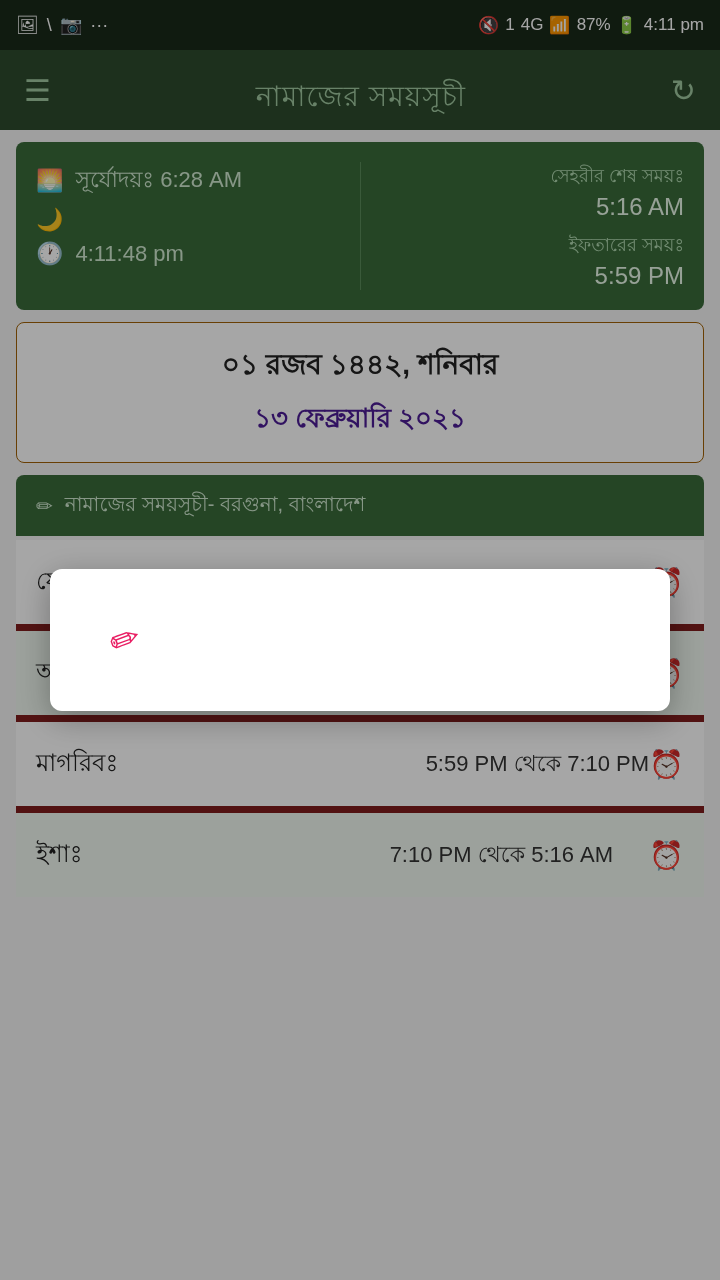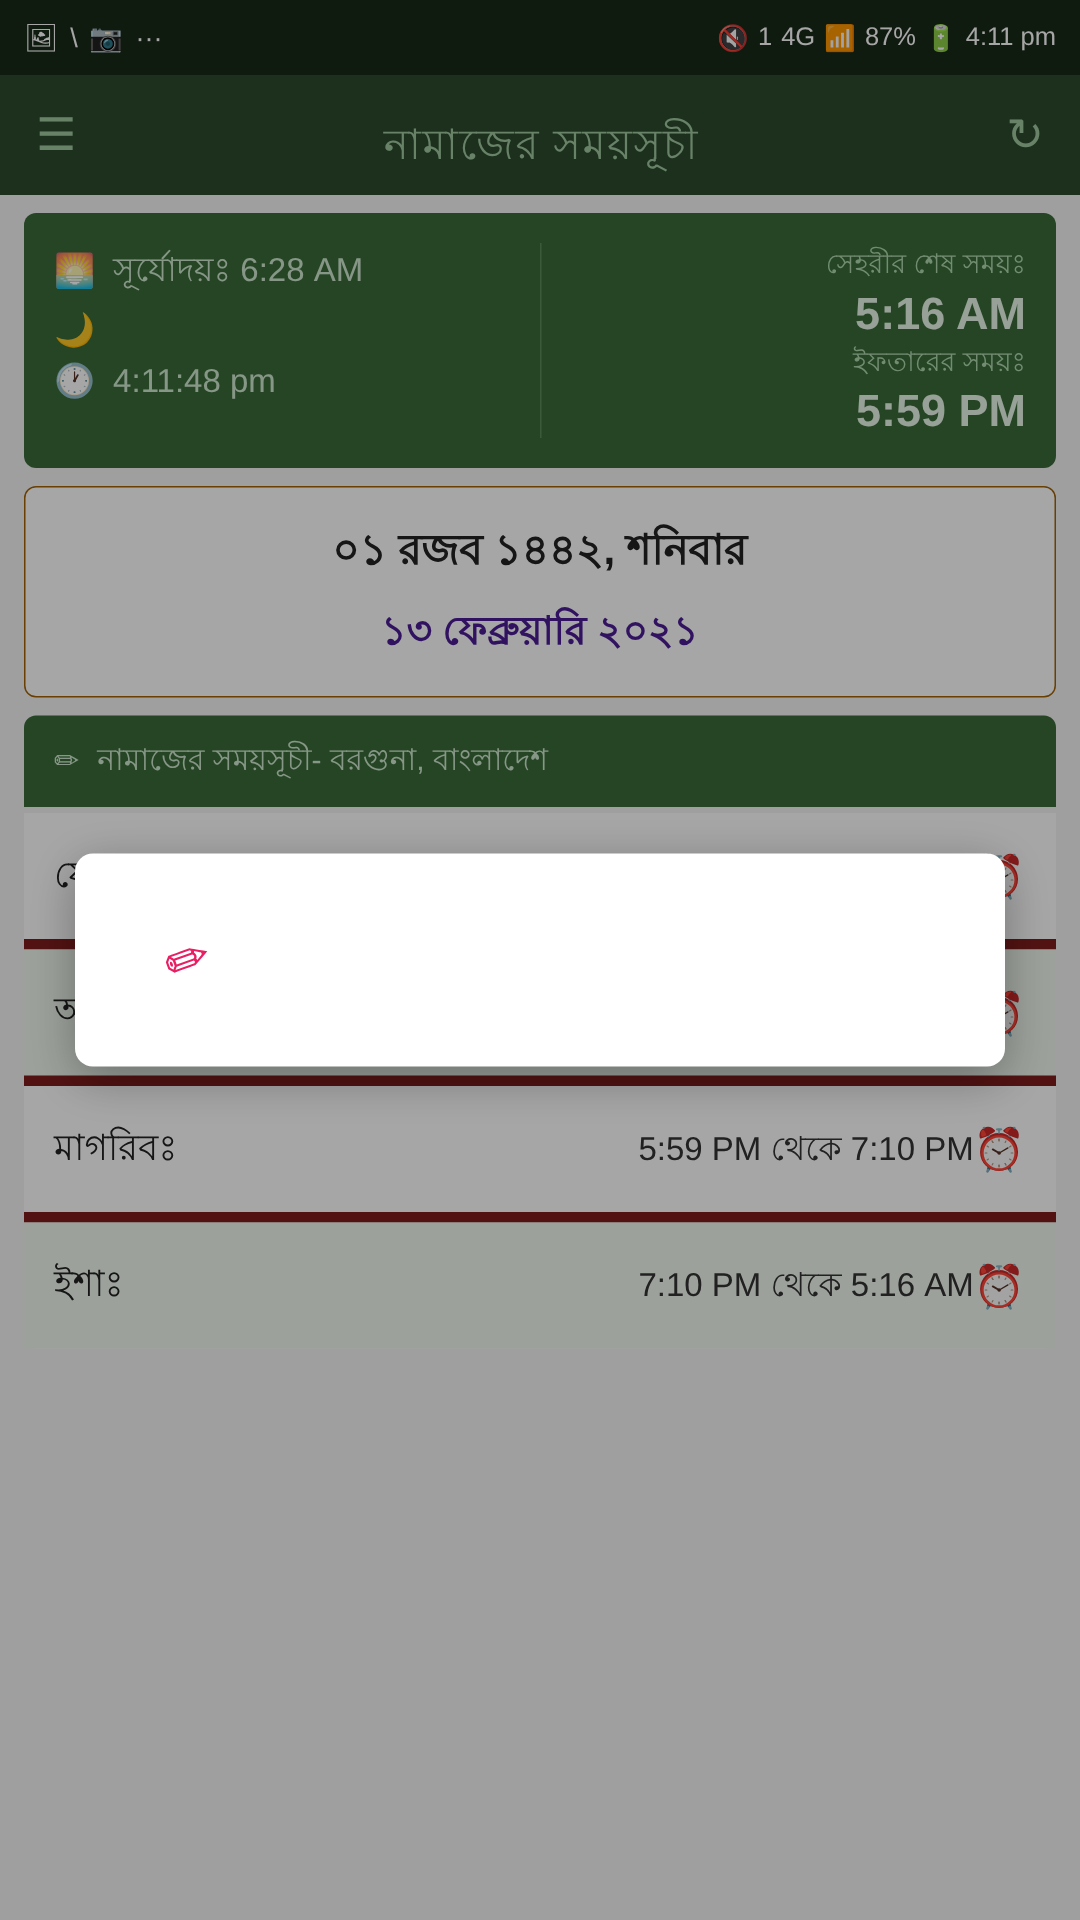--- a/index.html
+++ b/index.html
@@ -85,34 +85,35 @@
     .info-right {
       flex: 1;
       display: flex;
       flex-direction: column;
       align-items: flex-end;
       justify-content: center;
       padding-left: 20px;
       color: #d0e8d0;
       font-size: 20px;
       text-align: right;
+      gap: 10px;
     }
     .info-right-block {
       display: flex;
       flex-direction: column;
       align-items: flex-end;
     }
     .info-label {
       color: #b0d8b0;
       font-size: 18px;
     }
     .info-time {
       color: #e8f8e8;
-      font-size: 30px;
-      font-weight: bold;
+      font-size: 24px;
+      font-weight: normal;
     }
 
     
     .date-card {
       background: #ffffff;
       margin: 0 16px 12px 16px;
       border-radius: 8px;
       padding: 20px;
       text-align: center;
       border: 1px solid #a16207;
@@ -150,20 +151,21 @@
     }
     .prayer-row {
       display: flex;
       align-items: center;
       justify-content: space-between;
       padding: 22px 20px;
       border-bottom: 7px solid #7f1d1d;
     }
     .prayer-row:last-child {
       border-bottom: none;
+      gap: 36px;
     }
     .prayer-row.alt {
       background: #f0f8f0;
     }
     .prayer-name {
       color: #222;
       font-size: 24px;
       font-weight: 500;
       min-width: 140px;
     }

